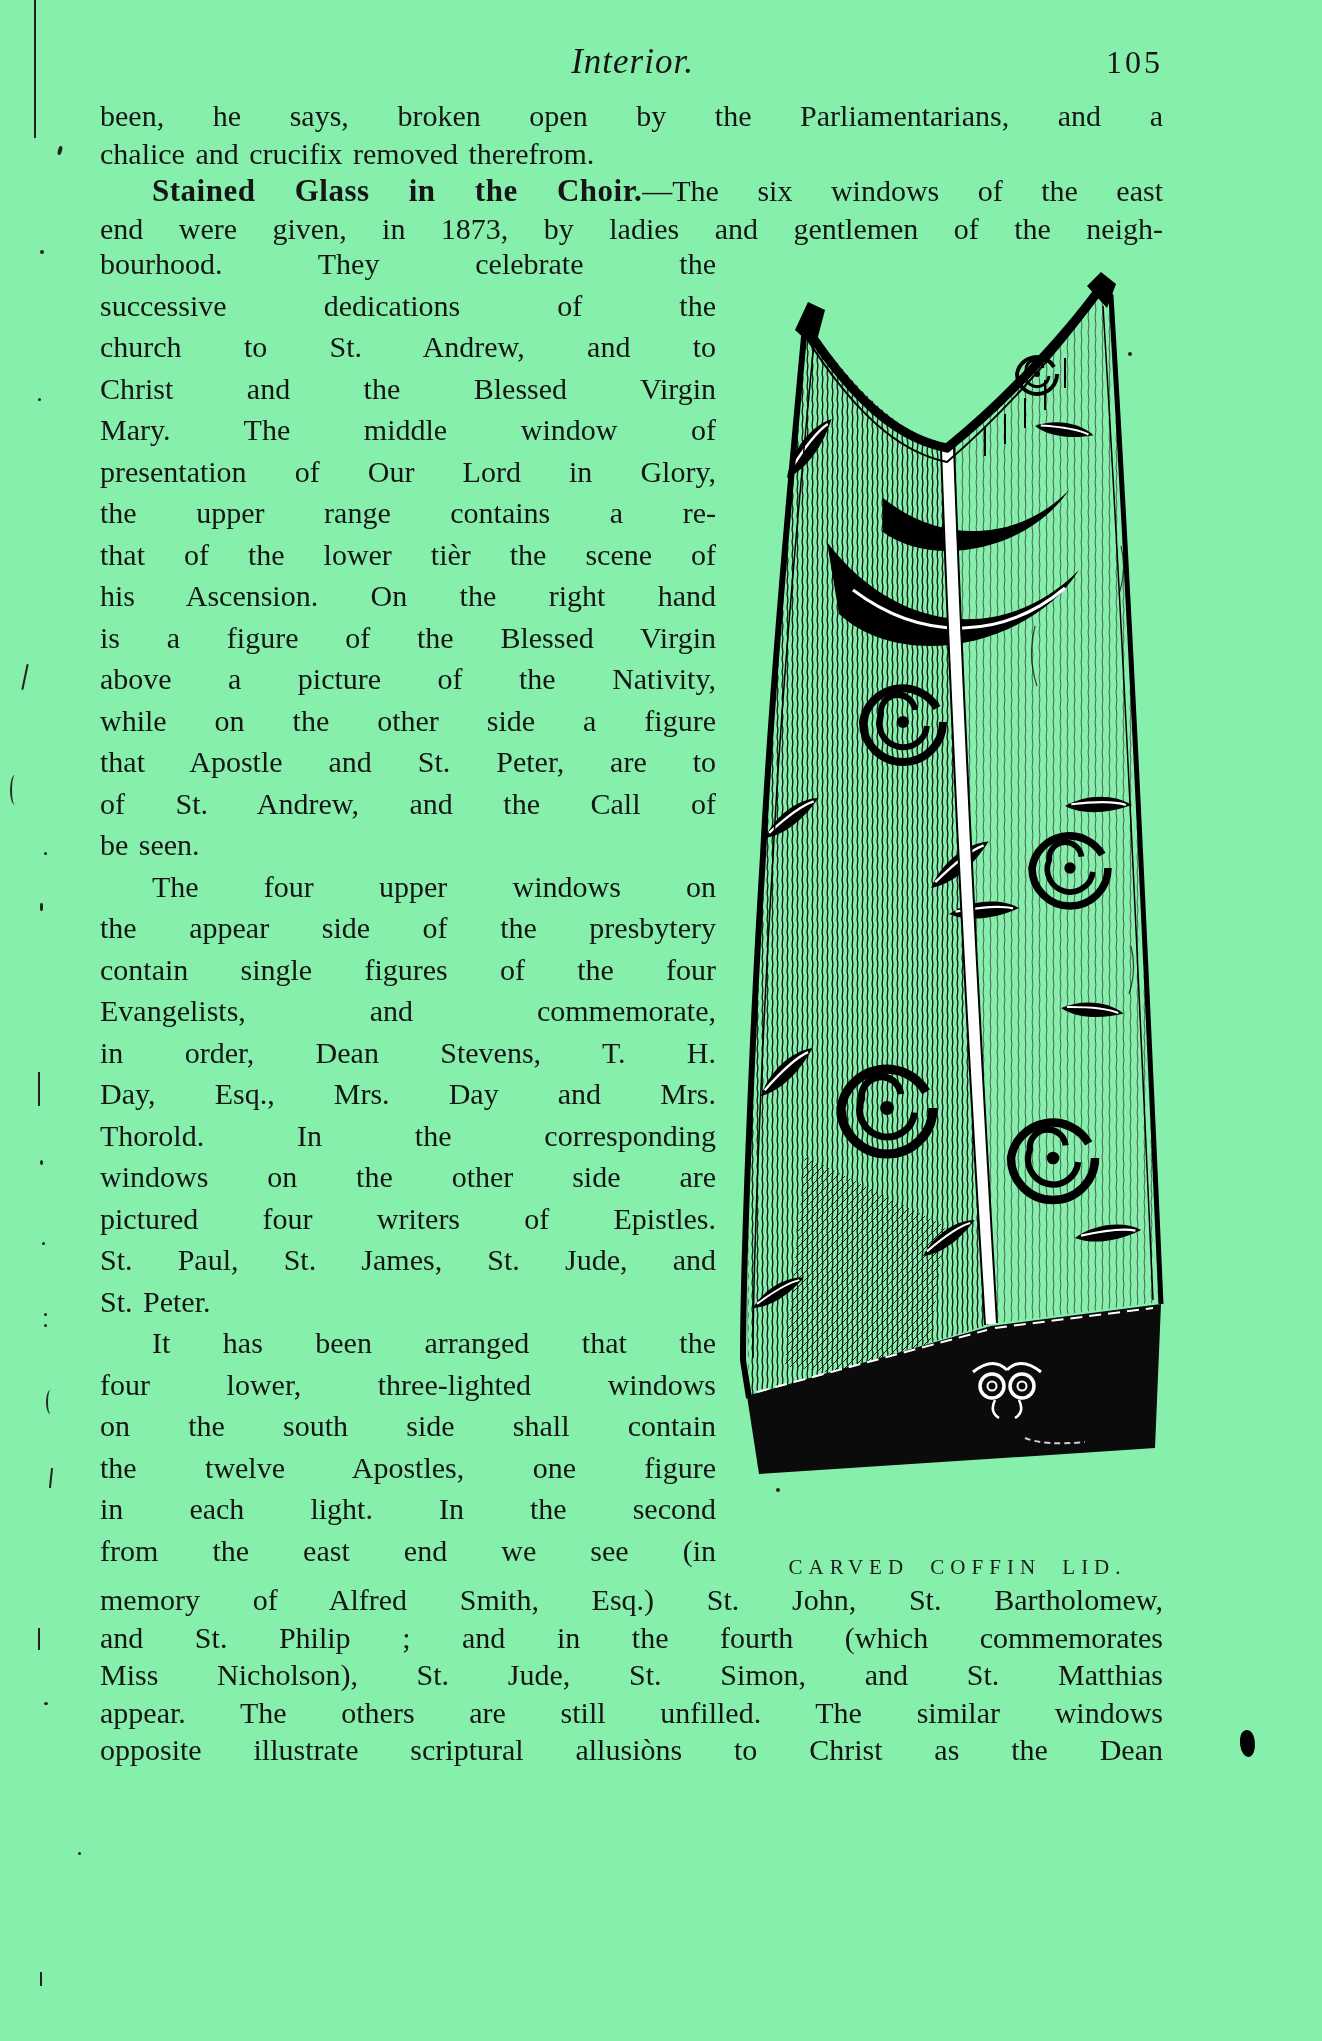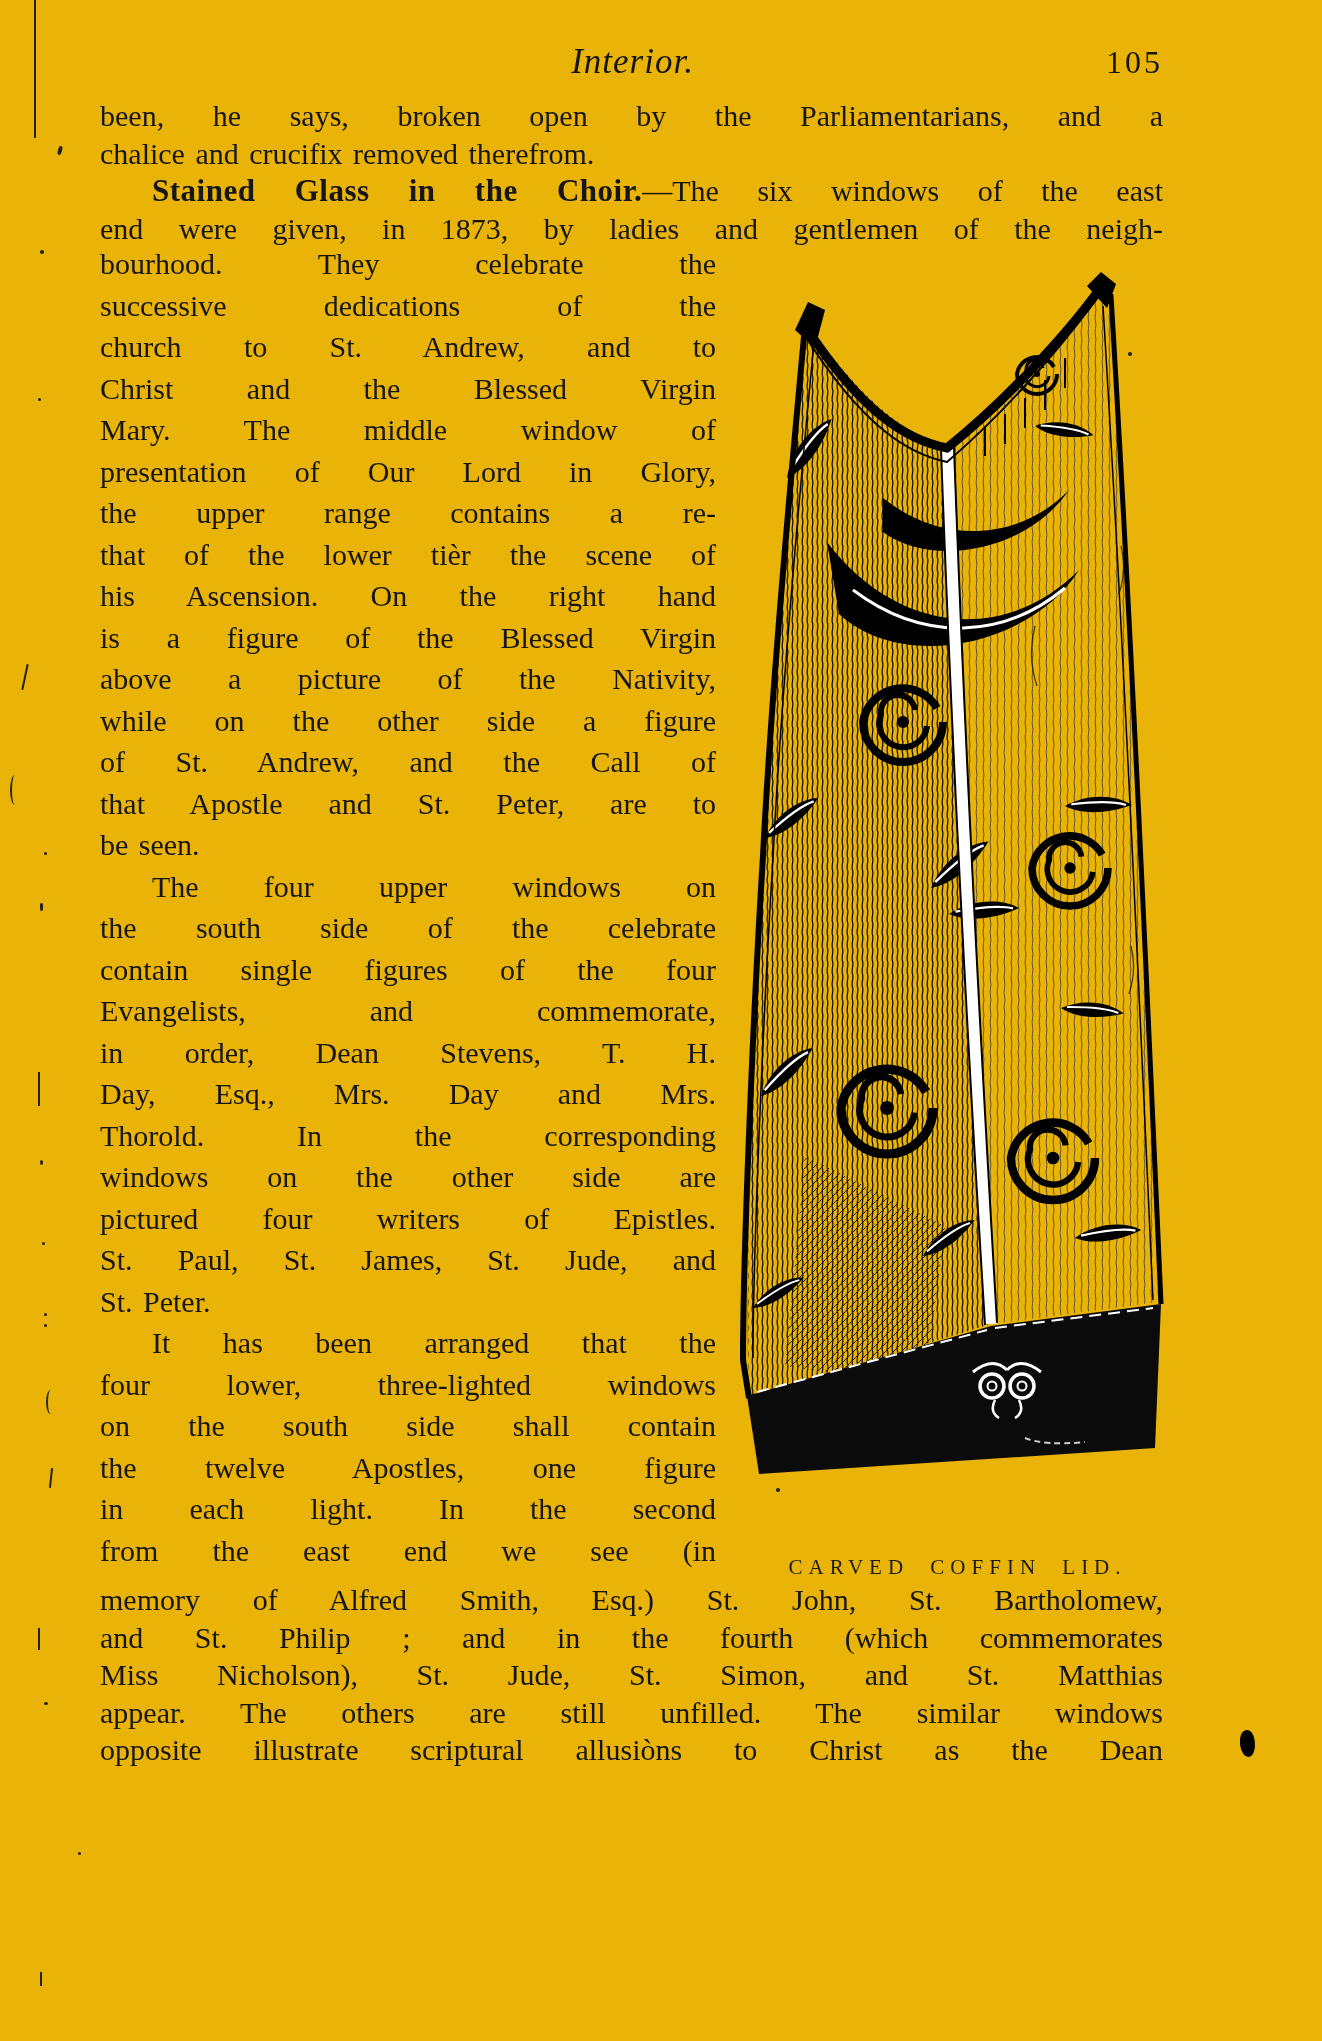--- a/index.html
+++ b/index.html
@@ -1,18 +1,18 @@
 <!DOCTYPE html>
 <html><head>
 <meta charset="utf-8">
 <style>
   html,body{margin:0;padding:0;background:#e8e8e4;}
   .page{
     position:relative;width:1322px;height:2041px;margin:0 auto;
-    background:#eab308;overflow:hidden;
+    background:#86efac;overflow:hidden;
     font-family:"Liberation Serif","DejaVu Serif",serif;
     color:#161616;
   }
   
   .header-row{position:absolute;left:100px;top:42px;width:1065px;height:50px;}
   .running-header{
     position:absolute;left:0;right:0;text-align:center;
     font-style:italic;font-size:35px;letter-spacing:1px;
   }
   .page-number{
@@ -70,25 +70,25 @@
       <div class="tline">church  to  St.  Andrew,  and  to</div>
       <div class="tline">Christ  and  the  Blessed  Virgin</div>
       <div class="tline">Mary.  The  middle  window  of</div>
       <div class="tline">presentation of Our Lord in Glory,</div>
       <div class="tline">the  upper  range  contains  a  re-</div>
       <div class="tline">that of the lower tièr the scene of</div>
       <div class="tline">his Ascension.  On the right hand</div>
       <div class="tline">is a figure of the Blessed Virgin</div>
       <div class="tline">above  a  picture  of  the  Nativity,</div>
       <div class="tline">while  on  the  other  side  a  figure</div>
+      <div class="tline">that Apostle and St. Peter, are to</div>
       <div class="tline">of  St.  Andrew,  and  the  Call  of</div>
-      <div class="tline">that Apostle and St. Peter, are to</div>
       <div class="tline ragged">be seen.</div>
       <div class="tline indent">The  four  upper  windows  on</div>
-      <div class="tline">the south side of the celebrate</div>
+      <div class="tline">the appear side of the presbytery</div>
       <div class="tline">contain single figures of the four</div>
       <div class="tline">Evangelists,  and  commemorate,</div>
       <div class="tline">in  order,  Dean  Stevens,  T.  H.</div>
       <div class="tline">Day,  Esq.,  Mrs.  Day  and  Mrs.</div>
       <div class="tline">Thorold.   In  the  corresponding</div>
       <div class="tline">windows  on  the  other  side  are</div>
       <div class="tline">pictured  four  writers  of  Epistles.</div>
       <div class="tline">St. Paul, St. James, St. Jude, and</div>
       <div class="tline ragged">St. Peter.</div>
       <div class="tline indent">It has been arranged that the</div>

